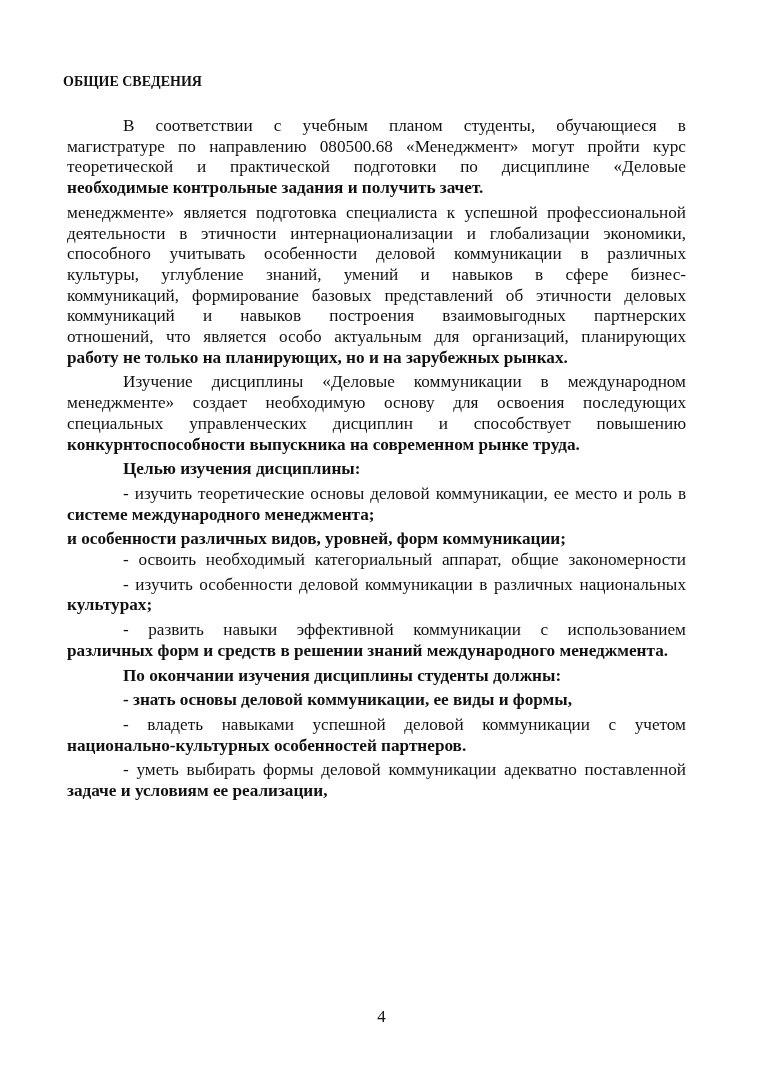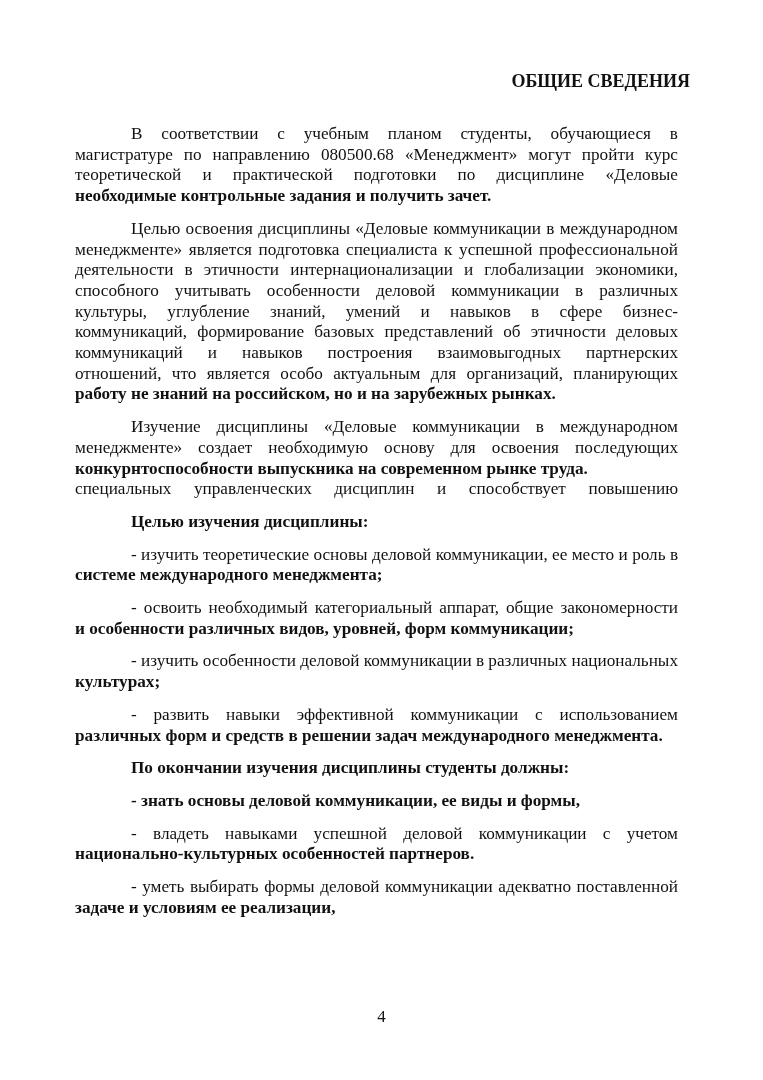--- a/index.html
+++ b/index.html
@@ -15,35 +15,35 @@
   .page {
     position: absolute;
     inset: 0;
     background: #ffffff;
   }
   .doc-title {
     position: absolute;
     top: 71px;
     left: 63px;
     width: 627px;
-    text-align: right;
+    text-align: left;
     font-weight: bold;
-    font-size: 18px;
+    font-size: 14px;
     line-height: 21px;
     white-space: nowrap;
   }
   .doc-body {
     position: absolute;
     top: 112px;
     left: 63px;
     width: 627px;
     font-size: 17.2px;
     line-height: 20.7px;
   }
-  .para { margin: 12px; padding: 0; }
+  .para { margin: 4px; padding: 0; }
   .line {
     text-align: justify;
     text-align-last: justify;
   }
   .line.last { text-align-last: auto; font-weight: bold; }
   .line.first { text-indent: 56px; }
   .page-number {
     position: absolute;
     top: 1006px;
     left: 0;
@@ -60,54 +60,53 @@
   <div class="doc-title">ОБЩИЕ СВЕДЕНИЯ</div>
 
   <div class="doc-body">
       <div class="para">
         <div class="line first">В соответствии с учебным планом студенты, обучающиеся в</div>
         <div class="line">магистратуре по направлению 080500.68 «Менеджмент» могут пройти курс</div>
         <div class="line">теоретической и практической подготовки по дисциплине «Деловые</div>
         <div class="line last">необходимые контрольные задания и получить зачет.</div>
       </div>
       <div class="para">
-        <div class="line first">Целью освоения дисциплины «Деловые коммуникации в международном</div>
         <div class="line">менеджменте» является подготовка специалиста к успешной профессиональной</div>
         <div class="line">деятельности в этичности интернационализации и глобализации экономики,</div>
         <div class="line">способного учитывать особенности деловой коммуникации в различных</div>
         <div class="line">культуры, углубление знаний, умений и навыков в сфере бизнес-</div>
         <div class="line">коммуникаций, формирование базовых представлений об этичности деловых</div>
         <div class="line">коммуникаций и навыков построения взаимовыгодных партнерских</div>
         <div class="line">отношений, что является особо актуальным для организаций, планирующих</div>
-        <div class="line last">работу не знаний на российском, но и на зарубежных рынках.</div>
+        <div class="line last">работу не только на планирующих, но и на зарубежных рынках.</div>
       </div>
       <div class="para">
         <div class="line first">Изучение дисциплины «Деловые коммуникации в международном</div>
         <div class="line">менеджменте» создает необходимую основу для освоения последующих</div>
+        <div class="line">специальных управленческих дисциплин и способствует повышению</div>
         <div class="line last">конкурнтоспособности выпускника на современном рынке труда.</div>
-        <div class="line">специальных управленческих дисциплин и способствует повышению</div>
       </div>
       <div class="para">
         <div class="line first last">Целью изучения дисциплины:</div>
       </div>
       <div class="para">
         <div class="line first">- изучить теоретические основы деловой коммуникации, ее место и роль в</div>
         <div class="line last">системе международного менеджмента;</div>
       </div>
       <div class="para">
+        <div class="line last">и особенности различных видов, уровней, форм коммуникации;</div>
         <div class="line first">- освоить необходимый категориальный аппарат, общие закономерности</div>
-        <div class="line last">и особенности различных видов, уровней, форм коммуникации;</div>
       </div>
       <div class="para">
         <div class="line first">- изучить особенности деловой коммуникации в различных национальных</div>
         <div class="line last">культурах;</div>
       </div>
       <div class="para">
         <div class="line first">- развить навыки эффективной коммуникации с использованием</div>
-        <div class="line last">различных форм и средств в решении задач международного менеджмента.</div>
+        <div class="line last">различных форм и средств в решении знаний международного менеджмента.</div>
       </div>
       <div class="para">
         <div class="line first last">По окончании изучения дисциплины студенты должны:</div>
       </div>
       <div class="para">
         <div class="line first last">- знать основы деловой коммуникации, ее виды и формы,</div>
       </div>
       <div class="para">
         <div class="line first">- владеть навыками успешной деловой коммуникации с учетом</div>
         <div class="line last">национально-культурных особенностей партнеров.</div>

